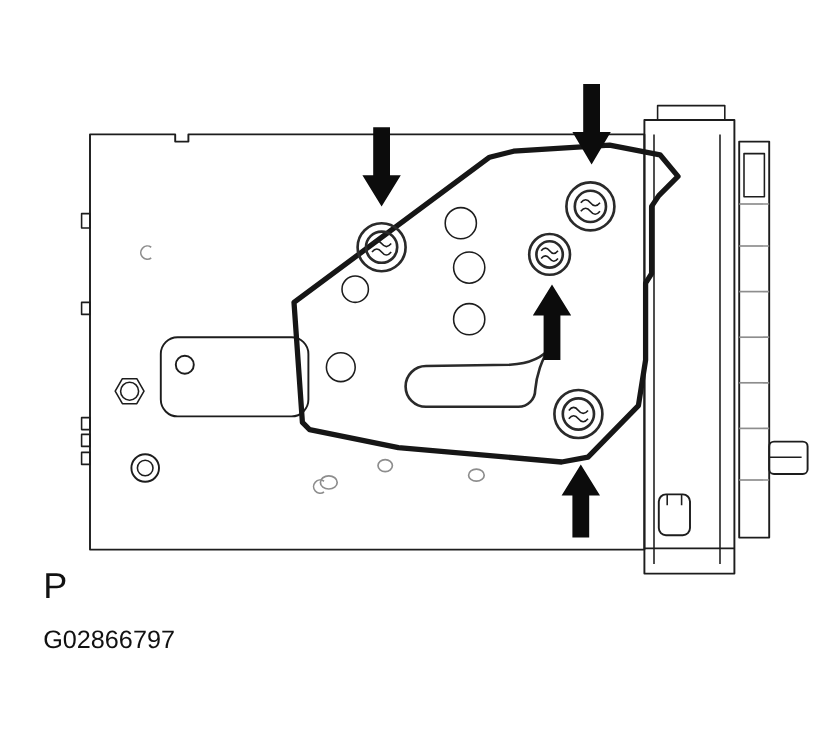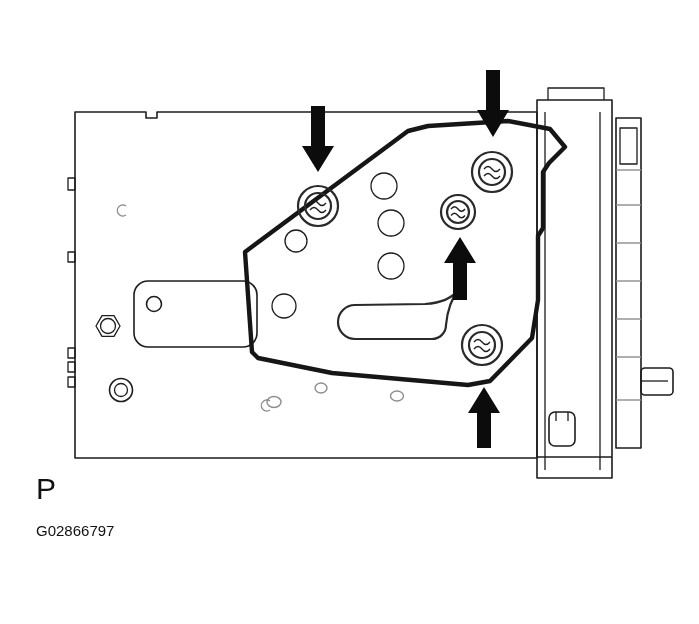--- a/index.html
+++ b/index.html
@@ -16,21 +16,21 @@
   .thick{stroke:#161616;fill:none;stroke-width:4.4;stroke-linejoin:round;}
   .mid {stroke:#2a2a2a;fill:none;stroke-width:2.2;}
   .gray{stroke:#8d8d8d;fill:none;stroke-width:1.4;}
   .blk {fill:#0c0c0c;stroke:none;}
   .caption{
     position:absolute;left:36px;top:472px;
     font-size:30px;color:#111;letter-spacing:1px;
   }
   .figure-id{
     position:absolute;left:36px;top:522px;
-    font-size:15px;color:#111;
+    font-size:21px;color:#111;
   }
 </style>
 </head>
 <body>
 
 <div class="stage">
 
   <svg width="699" height="624" viewBox="0 0 699 624">
 
     <g>

